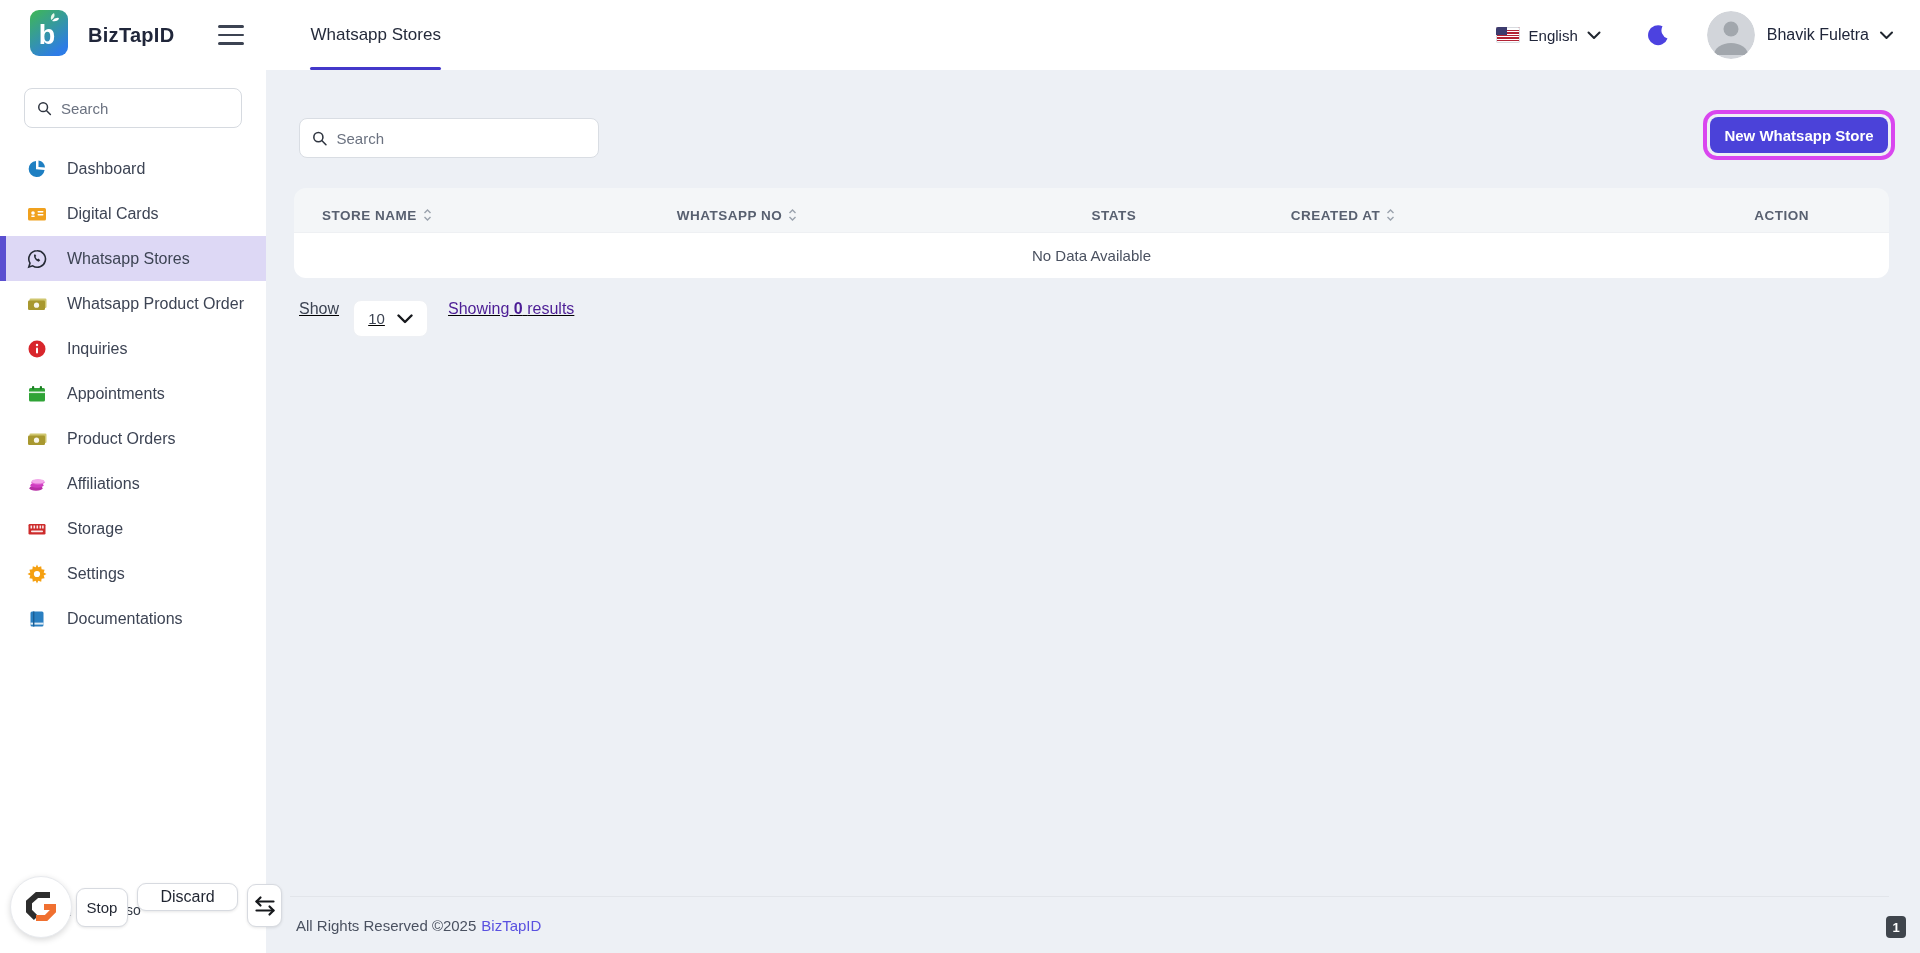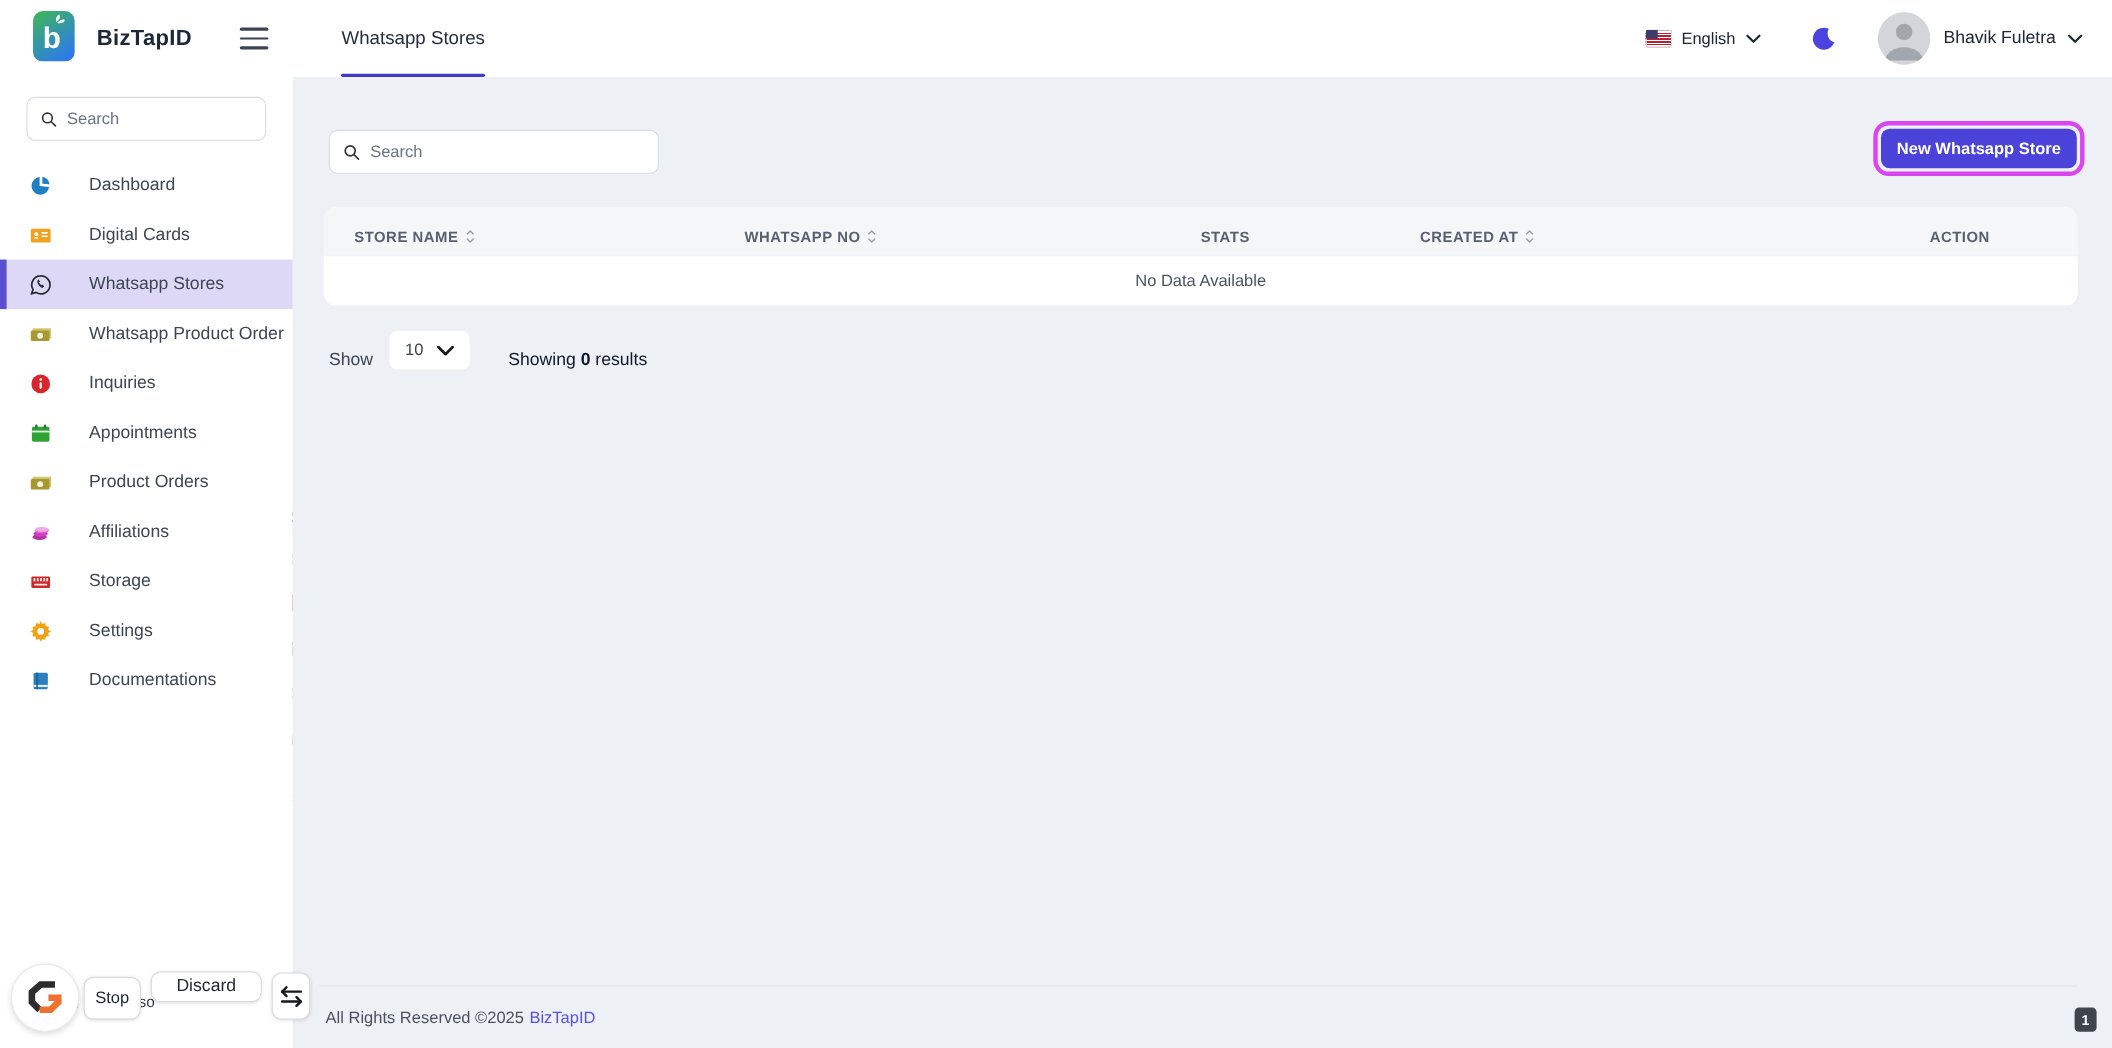--- a/index.html
+++ b/index.html
@@ -24,21 +24,21 @@
   .avatar { margin-left:38px; width:48px; height:48px; border-radius:50%; overflow:hidden; cursor:pointer; }
   .user { display:flex; align-items:center; gap:10px; margin-left:12px; cursor:pointer; }
   .user-name { font-size:16px; color:#20263a; }
 
   
   .sidebar { position:fixed; top:70px; left:0; width:266px; bottom:0; background:#fff; z-index:10; }
   .side-search { margin:18px 24px 0 24px; height:40px; border:1px solid #d6dae0; border-radius:8px; background:#fff; display:flex; align-items:center; padding:0 12px; gap:9px; }
   .side-search input { border:0; outline:0; width:100%; font-size:15px; color:#3c4352; background:transparent; font-family:"Liberation Sans",sans-serif; }
   .side-search input::placeholder { color:#6b7280; }
   .nav { margin-top:18px; }
-  .nav-item { height:45px; display:flex; align-items:center; padding-left:26px; gap:34px; cursor:pointer; position:relative; }
+  .nav-item { height:45px; display:flex; align-items:center; padding-left:26px; gap:20px; cursor:pointer; position:relative; }
   .nav-item .ico { width:21px; height:21px; flex:0 0 21px; display:flex; align-items:center; justify-content:center; }
   .nav-item .lbl { font-size:16px; color:#3d4454; }
   .nav-item.active { background:#ddd8f5; }
   .nav-item.active::before { content:""; position:absolute; left:0; top:0; bottom:0; width:6px; background:#5a4fd0; }
 
   
   .main { position:fixed; left:266px; top:70px; right:0; bottom:0; background:#edf0f5; }
   .toolbar-row { display:flex; justify-content:space-between; align-items:flex-start; padding:40px 25px 0 33px; }
   .main-search { margin-top:8px; width:300px; height:40px; background:#fff; border:1px solid #d9dde3; border-radius:8px; display:flex; align-items:center; padding:0 12px; gap:9px; }
   .main-search input { border:0; outline:0; width:100%; font-size:15px; color:#3c4352; background:transparent; font-family:"Liberation Sans",sans-serif; }
@@ -49,25 +49,25 @@
   .table-card { margin:28px 31px 0 28px; border-radius:12px; overflow:hidden; }
   .thead { display:flex; background:#f4f6f8; height:44px; align-items:center; }
   .th { font-size:13.5px; font-weight:600; color:#586070; letter-spacing:.5px; display:flex; align-items:center; gap:6px;margin-top:10px; }
   .th-1 { width:24%; padding-left:28px; }
   .th-2 { width:26%; }
   .th-3 { width:12.5%; }
   .th-4 { width:21%; }
   .th-5 { width:16.5%; justify-content:flex-end; padding-right:80px; }
   .tbody-empty { background:#fff; height:46px; border-top:1px solid #eef0f3; display:flex; align-items:center; justify-content:center; font-size:15px; color:#4a5160; }
 
-  .pagination-row { display:flex; align-items:flex-end; margin:22px 31px 0 33px; gap:14px; }
+  .pagination-row { display:flex; align-items:flex-start; margin:22px 31px 0 33px; gap:14px;text-decoration:underline; }
   .show-label { font-size:16px; color:#3c4352; }
   .page-size { width:75px; height:37px; background:#fff; border:1px solid #eef0f4; border-radius:8px; display:flex; align-items:center; justify-content:center; gap:12px; cursor:pointer; }
   .page-size .val { font-size:15px; color:#3c4352; }
-  .showing { font-size:16px; color:#0f172a; margin-left:20px; }
+  .showing { font-size:16px; color:#4c1d95; margin-left:6px; }
   .showing b { font-weight:700; }
 
   .main-footer { position:absolute; left:24px; right:31px; bottom:0; height:57px; border-top:1px solid #e2e5ea; display:flex; align-items:center; }
   .footer-text { font-size:15px; color:#4a5160; padding-left:6px; }
   .footer-link { color:#5a51e0; margin-left:5px; cursor:pointer; text-decoration:none; }
   .page-badge { position:absolute; right:14px; bottom:15px; width:20px; height:22px; background:#3f454c; border-radius:4px; color:#fff; font-size:13px; font-weight:700; display:flex; align-items:center; justify-content:center; }
 
   
   .frag { position:fixed; font-size:14px; color:#333a46; z-index:58; }
   .frag-1 { left:64px; top:903px; }

